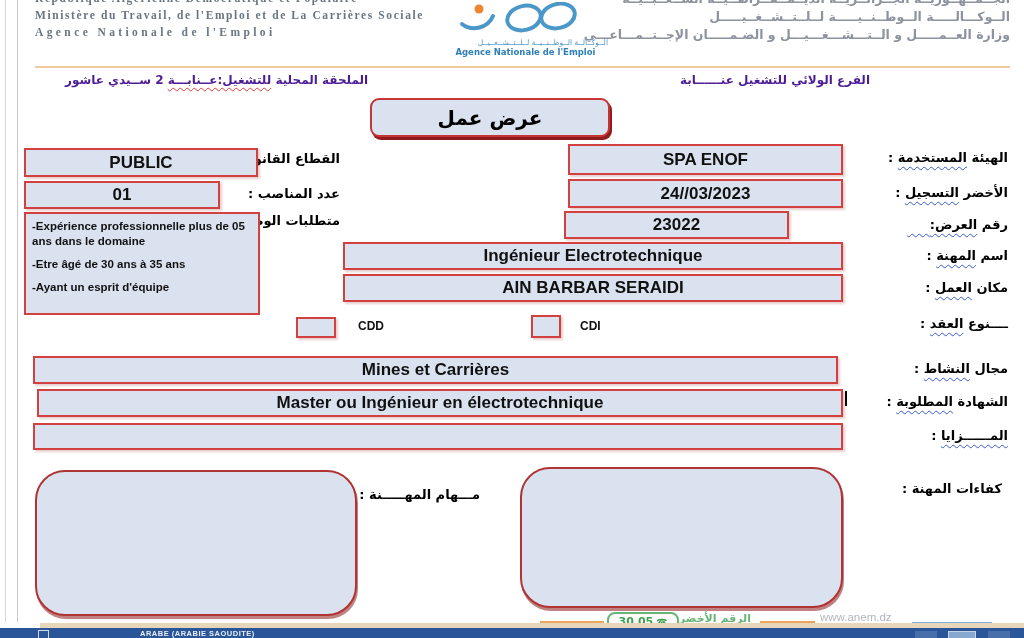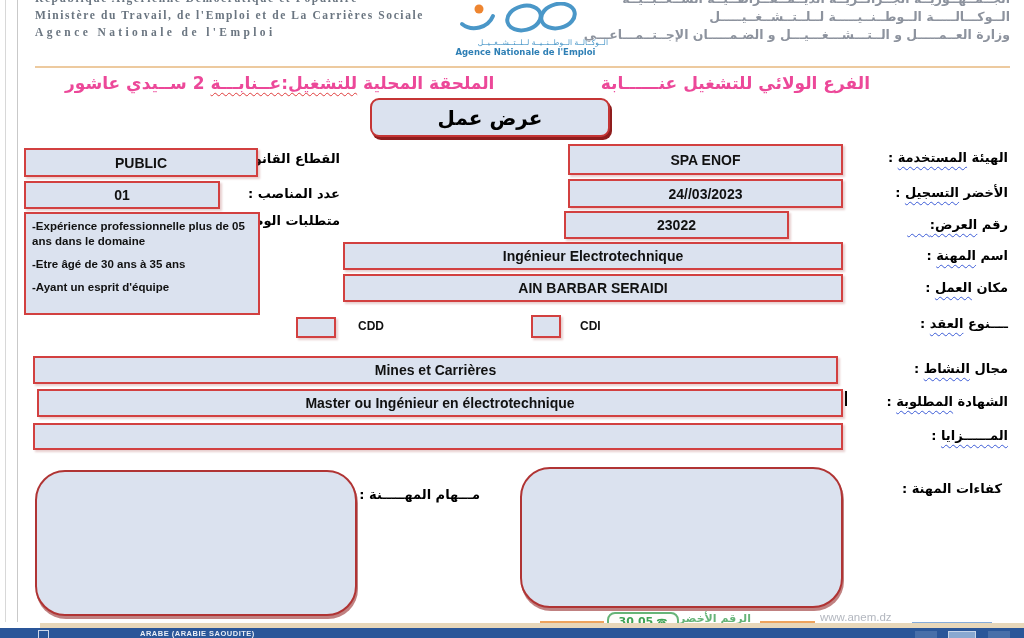--- a/index.html
+++ b/index.html
@@ -8,33 +8,33 @@
   .vline{position:absolute;top:0;width:1px;height:622px;background:#c9c9c9;}
   .fr-head{position:absolute;left:35px;top:-10px;font-family:"Liberation Serif",serif;
            font-weight:bold;font-size:11.5px;color:#6a7580;letter-spacing:1.6px;line-height:17px;}
   .fr-head .wide{letter-spacing:3.4px;}
   .ar-head{position:absolute;right:14px;top:-10px;direction:rtl;text-align:right;
            font-weight:bold;font-size:12.5px;color:#8d939e;line-height:18px;}
   .logo-wrap{position:absolute;left:443px;top:2px;width:165px;text-align:center;}
   .logo-ar{font-size:7.5px;color:#4a97c8;line-height:9px;text-align:right;}
   .logo-fr{font-size:8.5px;font-weight:bold;color:#2e7fb5;line-height:10px;}
   .hr{position:absolute;left:35px;top:66px;width:975px;height:2px;background:#edca9f;}
-  .subhead{position:absolute;direction:rtl;font-weight:bold;font-size:17px;color:#ec4899;white-space:nowrap;text-align:right;}
+  .subhead{position:absolute;direction:rtl;font-weight:bold;font-size:12px;color:#4c1d95;white-space:nowrap;text-align:right;}
   .title-box{position:absolute;left:370px;top:98px;width:236px;height:35px;background:#dbe2ef;
              border:2.5px solid #c53535;border-radius:9px;box-shadow:2px 3px 0 #8f1d1d;
              display:flex;align-items:center;justify-content:center;
              font-weight:bold;font-size:20px;color:#000;direction:rtl;}
   .alabel{position:absolute;direction:rtl;text-align:right;font-weight:bold;font-size:13px;
           color:#000;white-space:nowrap;}
   .wavy-b{text-decoration-line:underline;text-decoration-style:wavy;
           text-decoration-color:#3b5bd6;text-decoration-thickness:1px;text-underline-offset:4px;}
   .wavy-r{text-decoration-line:underline;text-decoration-style:wavy;
           text-decoration-color:#e03c3c;text-decoration-thickness:1px;text-underline-offset:3px;}
   .vbox{position:absolute;background:#dbe2ef;border:2px solid #d24040;box-sizing:border-box;
-        display:flex;align-items:center;justify-content:center;font-weight:bold;font-size:14px;
+        display:flex;align-items:center;justify-content:center;font-weight:bold;font-size:17px;
         color:#111;box-shadow:2px 2px 2px rgba(160,60,60,.25);font-family:"Liberation Sans","DejaVu Sans",sans-serif;}
   .bigbox{position:absolute;background:#dbe2ef;border:2.5px solid #b03434;box-sizing:border-box;
           border-radius:30px;box-shadow:1px 3px 0 rgba(140,25,25,.55);}
   .reqbox{position:absolute;left:24px;top:212px;width:236px;height:103px;background:#dbe2ef;
           border:2px solid #d24040;box-sizing:border-box;padding:3px 6px;
           font-family:"Liberation Sans","DejaVu Sans",sans-serif;
           font-weight:bold;font-size:11.5px;line-height:15px;color:#111;}
   .reqbox p{margin:2px 0 8px 0;}
   .cb-label{position:absolute;font-weight:bold;font-size:12px;color:#111;
             font-family:"Liberation Sans","DejaVu Sans",sans-serif;}

